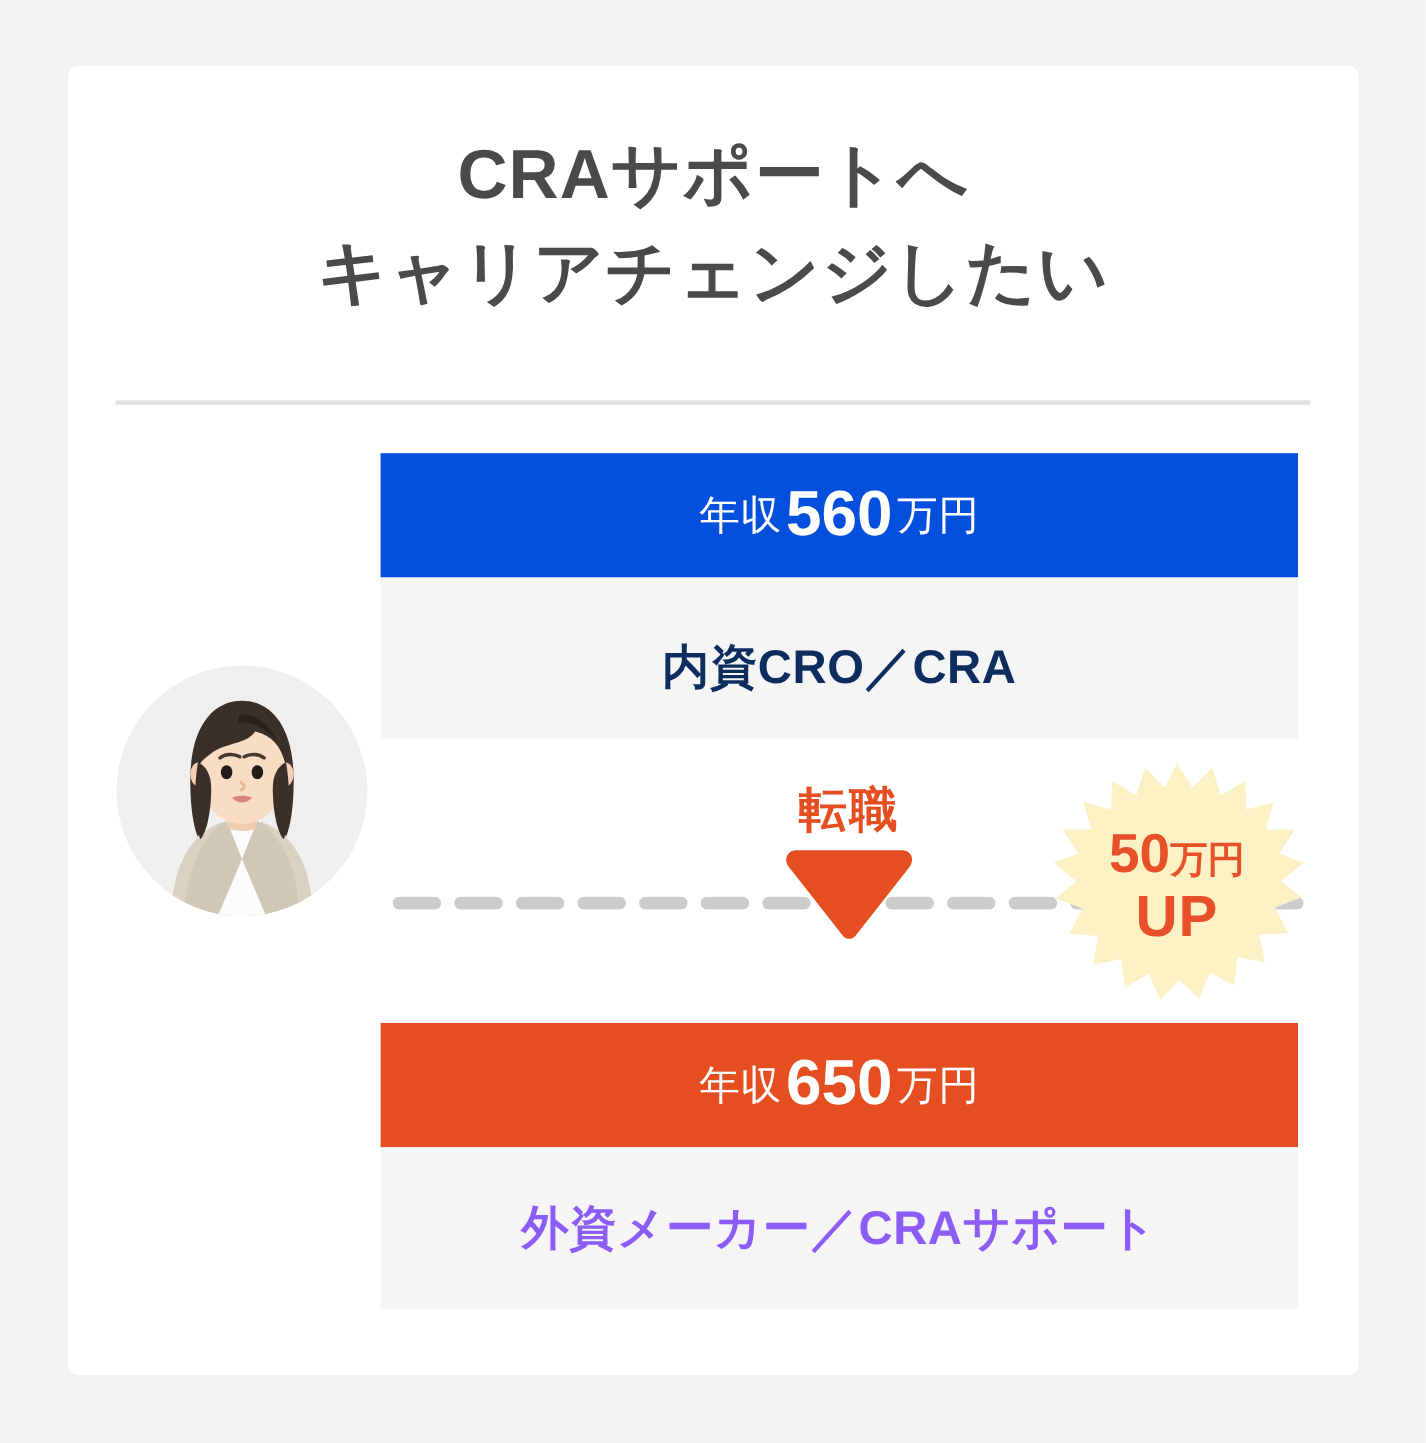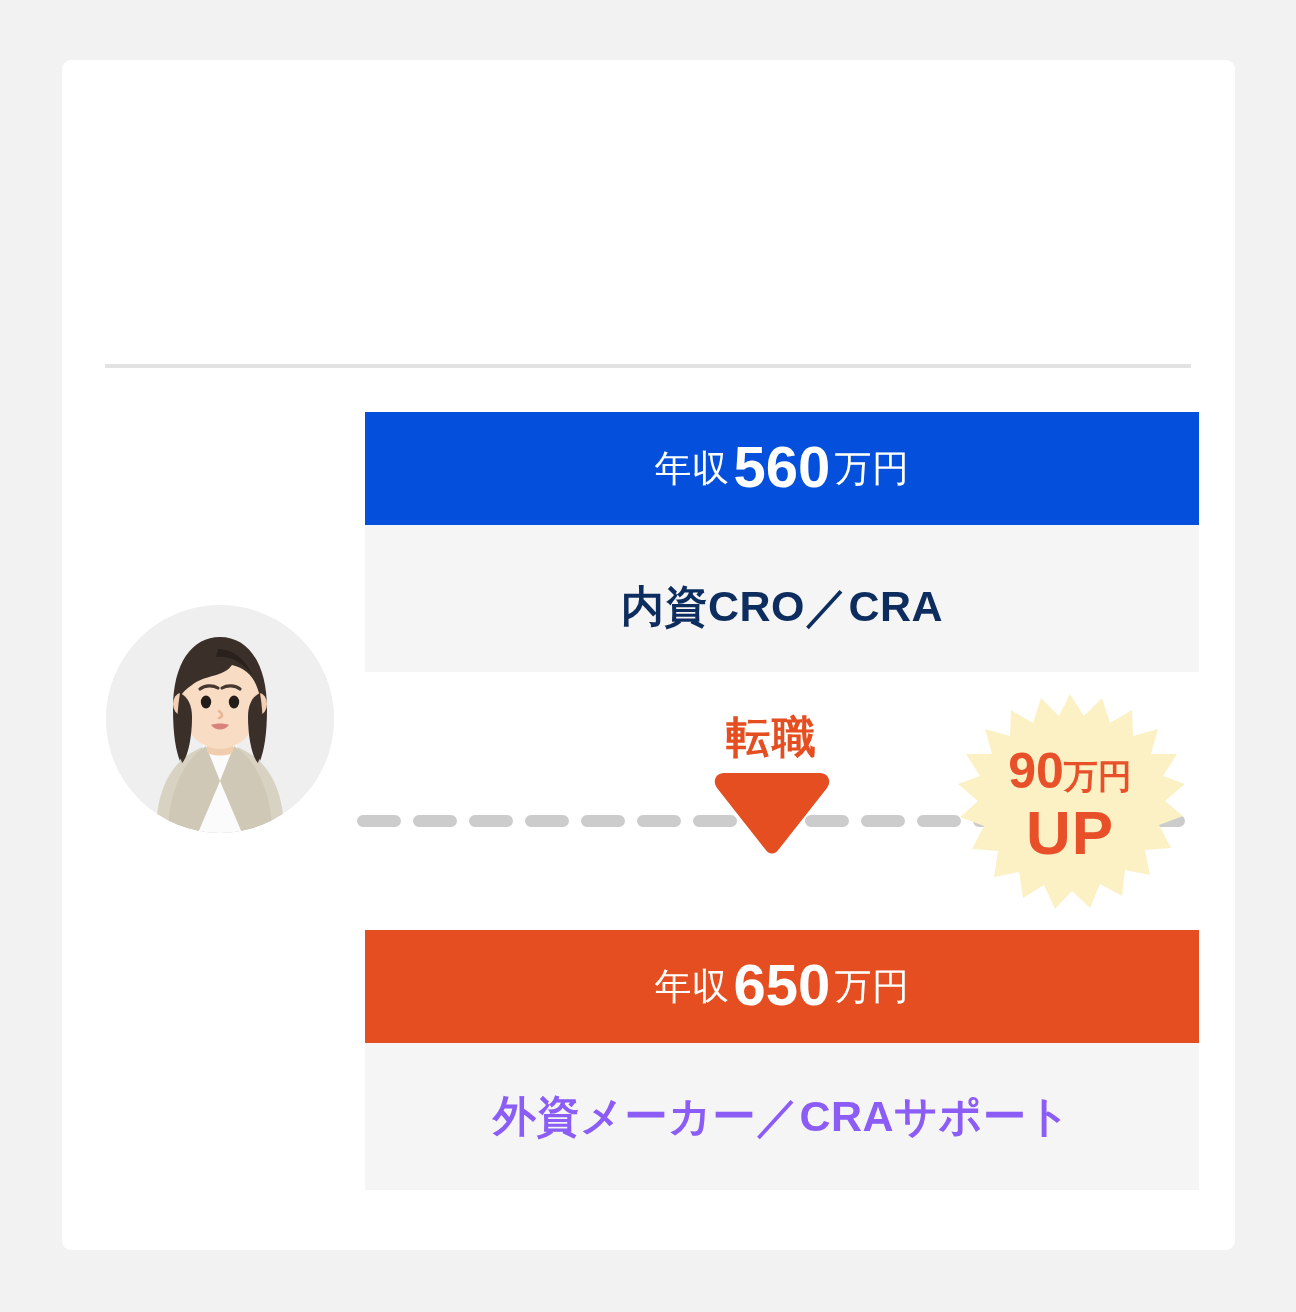--- a/index.html
+++ b/index.html
@@ -72,21 +72,21 @@
     color: #0D2D5E;
     font-weight: bold;
     font-size: 44px;
     line-height: 1.28;
   }
   .person-label span { display: block; white-space: nowrap; }
 
   
   .block {
     position: absolute;
-    left: 303px;
+    left: 284px;
     width: 834px;
     text-align: right;
   }
   .block-top { top: 352px; }
   .block-bottom { top: 870px; }
 
   .bar {
     height: 113px;
     display: flex;
     align-items: center;
@@ -191,30 +191,34 @@
   }
   .badge-line1 {
     font-size: 47px;
     white-space: nowrap;
     display: flex;
     align-items: baseline;
   }
   .badge-line1 .num { font-size: 50px; }
   .badge-line1 .unit { font-size: 34px; }
   .badge-line2 {
-    font-size: 62px;
+    font-size: 53px;
     margin-top: 6px;
     letter-spacing: 1px;
   }
 </style>
 </head>
 <body>
 
 <div class="card">
 
+  <div class="title-block">
+    <span class="title-line">CRAサポートへ</span>
+    <span class="title-line">キャリアチェンジしたい</span>
+  </div>
 
   <div class="divider"></div>
 
   <div class="person-col">
     <div class="avatar">
       <svg viewBox="0 0 228 228" xmlns="http://www.w3.org/2000/svg">
         <defs>
           <clipPath id="circleClip">
               <circle cx="114" cy="114" r="114"></circle>
             </clipPath>
@@ -284,21 +288,21 @@
       </svg>
     </div>
   </div>
 
   <div class="badge">
     <svg width="230" height="230" viewBox="0 0 230 230" xmlns="http://www.w3.org/2000/svg">
       <polygon fill="#FCF1C4" points="115,4 129,26 147,8 155,33 177,20 178,46 203,39 196,64 222,64 208,86 230,94 210,111 228,126 204,135 216,158 190,160 195,185 170,180 167,206 145,194 135,218 117,201 100,219 89,195 68,208 64,182 39,187 43,161 17,159 29,136 5,127 23,111 3,94 25,86 11,64 37,64 30,39 55,46 56,20 78,33 86,8 104,26"></polygon>
     </svg>
     <div class="badge-text">
       <div class="badge-line1">
-        <span class="num">90</span>
+        <span class="num">50</span>
         <span class="unit">万円</span>
       </div>
       <div class="badge-line2">UP</div>
     </div>
   </div>
 
   <div class="block block-bottom">
     <div class="bar bar-orange">
       <span class="sm">年収</span>
       <span class="lg">650</span>

